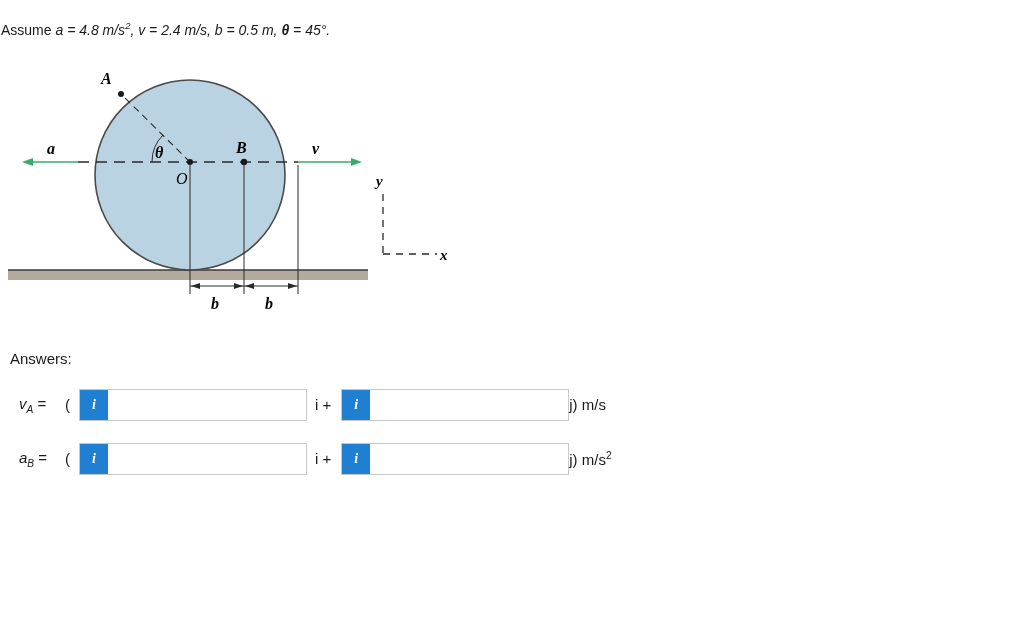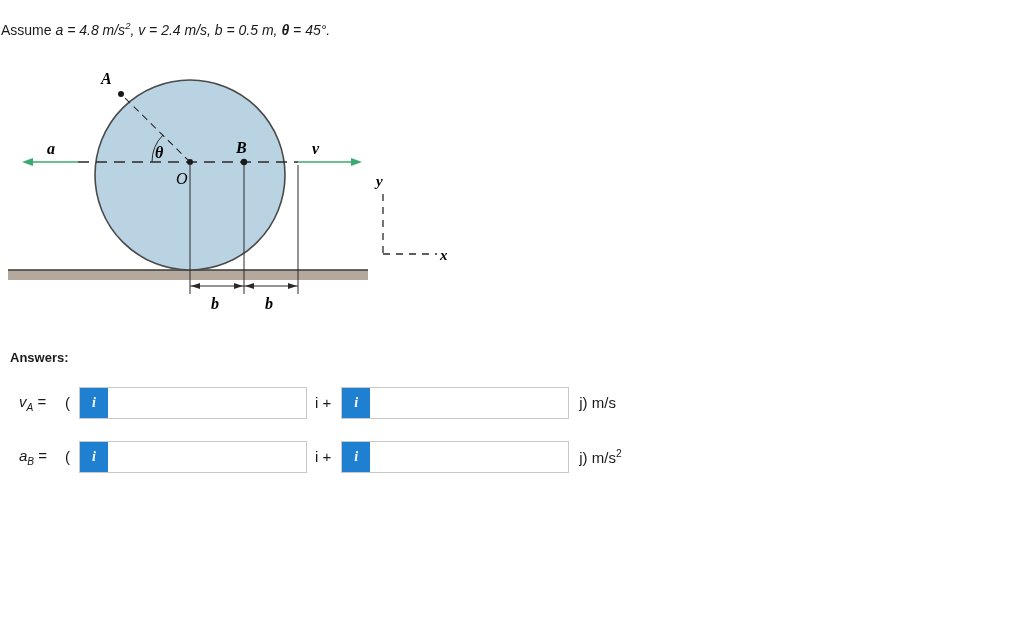--- a/index.html
+++ b/index.html
@@ -39,23 +39,22 @@
     vertical-align: sub;
   }
   .figure-wrap {
     position: relative;
     width: 560px;
     height: 280px;
     margin-left: 0px;
     margin-top: 14px;
   }
   .answers-label {
-    font-size: 13px;
+    font-size: 15px;
     padding: 18px 0 0 10px;
-    font-weight: bold;
   }
   .answer-rows {
     margin-top: 22px;
     padding-left: 19px;
   }
   .answer-row {
     display: flex;
     align-items: center;
     margin-bottom: 22px;
     font-size: 15px;
@@ -97,21 +96,20 @@
     padding: 0 6px;
     font-size: 14px;
     font-family: "Liberation Sans", sans-serif;
     background: #fff;
   }
   .unit-i {
     margin: 0 10px 0 8px;
     font-size: 15px;
   }
   .unit-j {
-    margin-left: 10px;
     font-size: 15px;
     text-align: right;
   }
   svg text {
     font-family: "Liberation Serif", serif;
   }
 </style>
 </head>
 <body>
 

